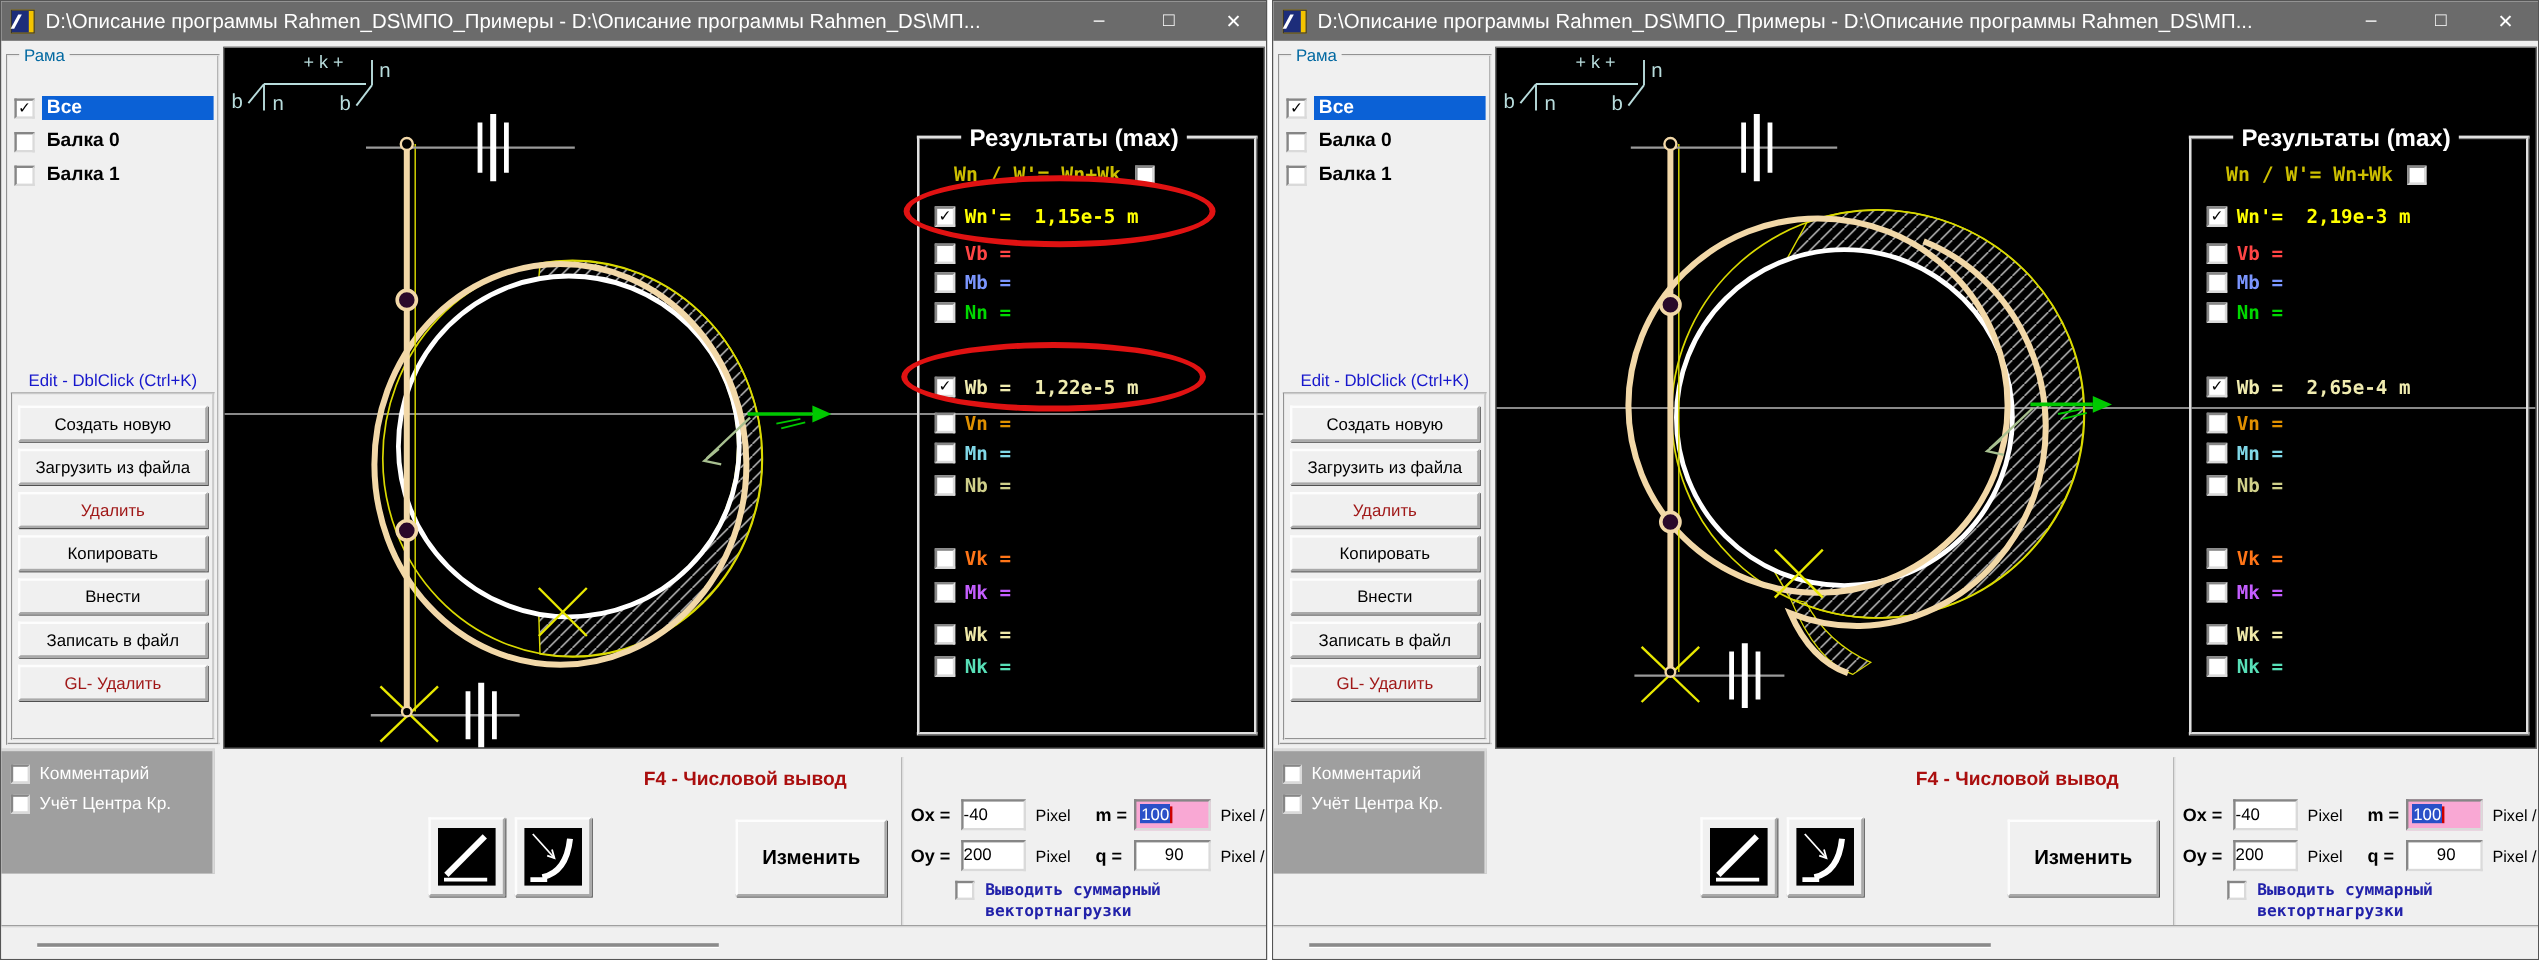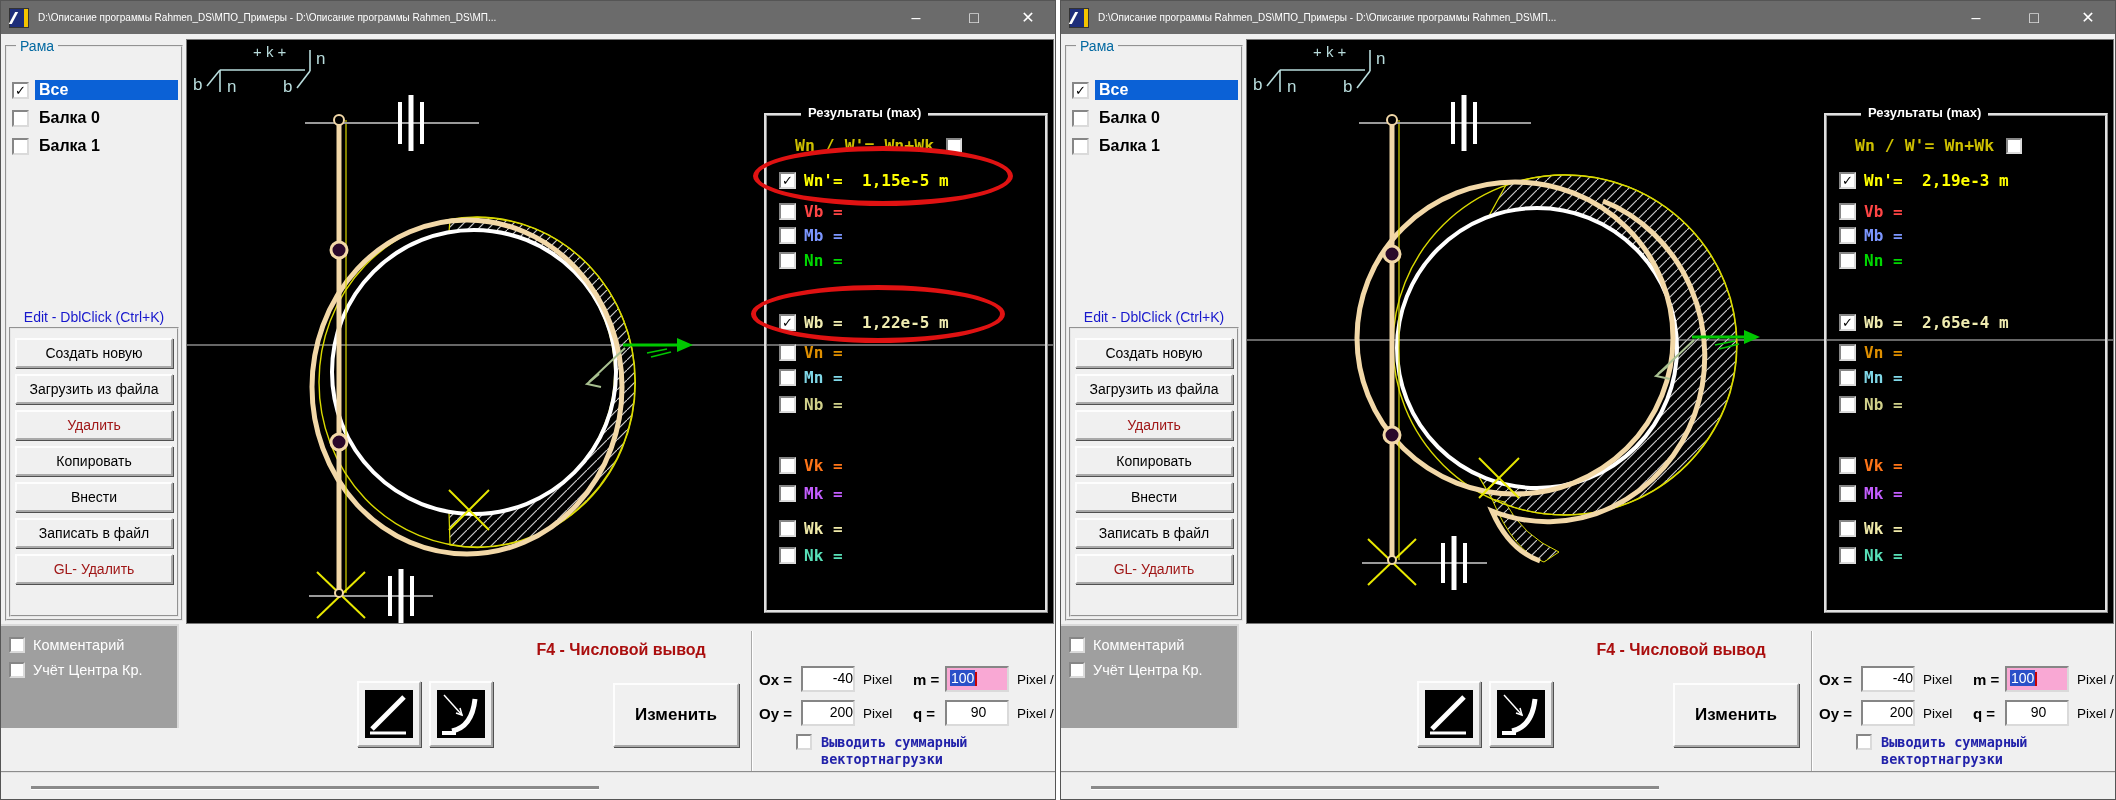--- a/index.html
+++ b/index.html
@@ -5,61 +5,61 @@
 *{box-sizing:border-box;margin:0;padding:0}
 html,body{background:#fff}
 .stage{position:relative;width:2116px;height:800px;background:#fff;font-family:"Liberation Sans",sans-serif;overflow:hidden}
 .win{position:absolute;top:0;width:1056px;height:800px;background:#f0f0f0;border:1px solid #555;overflow:hidden}
 .w0{left:0}.w1{left:1060px}
 
 .titlebar{position:absolute;top:0;left:0;right:0;height:33px;background:#6b6b6b;color:#fff;display:flex;align-items:center}
 .appicon{width:20px;height:20px;margin-left:8px;background:#f4c400;position:relative;flex:none;border:1px solid #333}
 .appicon .ai-inner{position:absolute;left:0;top:0;width:14px;height:18px;background:#1d2d7a}
 .appicon .ai-slash{position:absolute;left:2px;top:3px;width:10px;height:12px;border-left:3px solid #fff;transform:skewX(-28deg)}
-.title{margin-left:9px;font-size:10px;white-space:nowrap;overflow:hidden}
+.title{margin-left:9px;font-size:17px;white-space:nowrap;overflow:hidden}
 .tbtn{position:absolute;top:0;width:46px;height:33px;display:flex;align-items:center;justify-content:center;font-size:16px;color:#fff;cursor:default}
 .tb-min{right:116px}.tb-max{right:58px}.tb-cls{right:4px}
 
 .groupbox{position:absolute;left:4px;top:44px;width:178px;height:576px;border:2px groove #e6e6e6}
 .gb-label{position:absolute;top:-9px;left:9px;background:#f0f0f0;padding:0 4px;font-size:14px;color:#0369a1}
 .listitem{position:absolute;left:5px;width:166px;height:26px;display:flex;align-items:center;gap:6px;font-weight:bold;font-size:16px;color:#000}
 .li-0{top:30px}.li-1{top:58px}.li-2{top:86px}
 .li-label{flex:1;padding:1px 4px}
 .sel .li-label{background:#0b61d6;color:#fff}
 .cb3d{width:17px;height:17px;background:#fff;border:2px inset #dadada;flex:none;text-align:center}
 .ck{display:block;font-size:13px;font-weight:bold;color:#000;line-height:13px;font-family:"DejaVu Sans",sans-serif}
 .cbsmall{width:16px;height:16px}
 .editlink{position:absolute;left:0;right:0;top:262px;text-align:center;color:#1717cc;font-size:14px;cursor:default}
 .btncol{position:absolute;left:2px;top:280px;width:170px;height:290px;border:2px groove #e6e6e6;display:flex;flex-direction:column;gap:6px;align-items:center;padding-top:9px}
 .btn3d{width:158px;height:30px;background:#f0f0f0;border:2px outset #fdfdfd;box-shadow:1px 1px 0 #505050;font-size:14px;font-family:"Liberation Sans",sans-serif;color:#000}
 
 .canvas{position:absolute;left:185px;top:38px;width:868px;height:585px;background:#000;border:1px solid #777}
 .diagram{position:absolute;left:0;top:0}
 
 .results-box{position:absolute;left:577px;top:73px;width:284px;height:500px;border:3px ridge #e0e0e0}
-.results-title{position:absolute;top:-11px;left:34px;background:#000;padding:0 7px;color:#fff;font-weight:bold;font-size:13px}
+.results-title{position:absolute;top:-11px;left:34px;background:#000;padding:0 7px;color:#fff;font-weight:bold;font-size:20px}
 .rrow{position:absolute;left:12px;display:flex;align-items:center;gap:8px;height:21px;font-family:"DejaVu Sans Mono",monospace;font-weight:bold;font-size:16px;white-space:pre}
 .rname{width:46px}
 .rval{margin-left:4px}
 .formula-row{position:absolute;left:28px;top:20px;display:flex;align-items:center;gap:12px;font-family:"DejaVu Sans Mono",monospace;font-weight:bold;font-size:16.5px;white-space:pre}
 .redellipse{position:absolute;border:5px solid #e01212;border-radius:50%;pointer-events:none}
 .e1{left:566px;top:106px;width:260px;height:60px}
 .e2{left:564px;top:245px;width:254px;height:58px}
 
 .graypanel{position:absolute;left:0;top:623px;width:178px;height:104px;background:#9f9f9f;border-top:2px solid #dadada;border-right:2px solid #dadada}
 .opt{position:absolute;left:8px;display:flex;align-items:center;gap:8px;color:#fff;font-size:14.5px}
 .opt1{top:11px}.opt2{top:36px}
 .f4{position:absolute;left:490px;top:640px;width:260px;text-align:center;font-weight:bold;font-size:16px}
 .iconbtn{position:absolute;top:680px;width:64px;height:66px;background:#f0f0f0;border:2px outset #fdfdfd;box-shadow:1px 1px 0 #505050;display:flex;align-items:center;justify-content:center;padding:0}
 .ib1{left:356px}.ib2{left:428px}
 .changebtn{position:absolute;left:612px;top:682px;width:126px;height:64px;background:#f0f0f0;border:2px outset #fdfdfd;box-shadow:1px 1px 0 #505050;font-weight:bold;font-size:17px;font-family:"Liberation Sans",sans-serif;color:#000}
 .vdivider{position:absolute;left:750px;top:630px;width:2px;height:140px;background:#aaa;border-right:1px solid #fff}
 .flabel{position:absolute;font-weight:bold;font-size:15px;color:#000}
 .funit{position:absolute;font-size:13.5px;color:#000;white-space:nowrap}
-.finput{position:absolute;width:54px;height:26px;background:#fff;border:2px inset #dadada;text-align:right;font-size:14px;line-height:21px;color:#000}
+.finput{position:absolute;width:54px;height:26px;background:#fff;border:2px inset #dadada;text-align:left;font-size:14px;line-height:21px;color:#000}
 .fm{width:64px;text-align:left;padding-left:3px}
 .ylw{background:#f9a8d4}
 .msel{background:#2a50c8;color:#fff;padding:0 1px}
 .caret{display:inline-block;width:0;height:14px;border-left:2px solid #cc0000;vertical-align:middle}
 .sumcb{position:absolute;left:795px;top:733px;display:flex;gap:9px;align-items:flex-start}
 .sumtext{font-family:"DejaVu Sans Mono",monospace;font-weight:bold;font-size:13.5px;color:#2222aa;line-height:17px;white-space:pre}
 .bottomstrip{position:absolute;left:0;top:770px;width:100%;height:30px;background:#f0f0f0;border-top:2px groove #e0e0e0}
 .hslider{position:absolute;left:30px;top:13px;width:568px;height:3px;background:#8a8a8a;box-shadow:0 1px 0 #fff}
 </style>
 </head>

